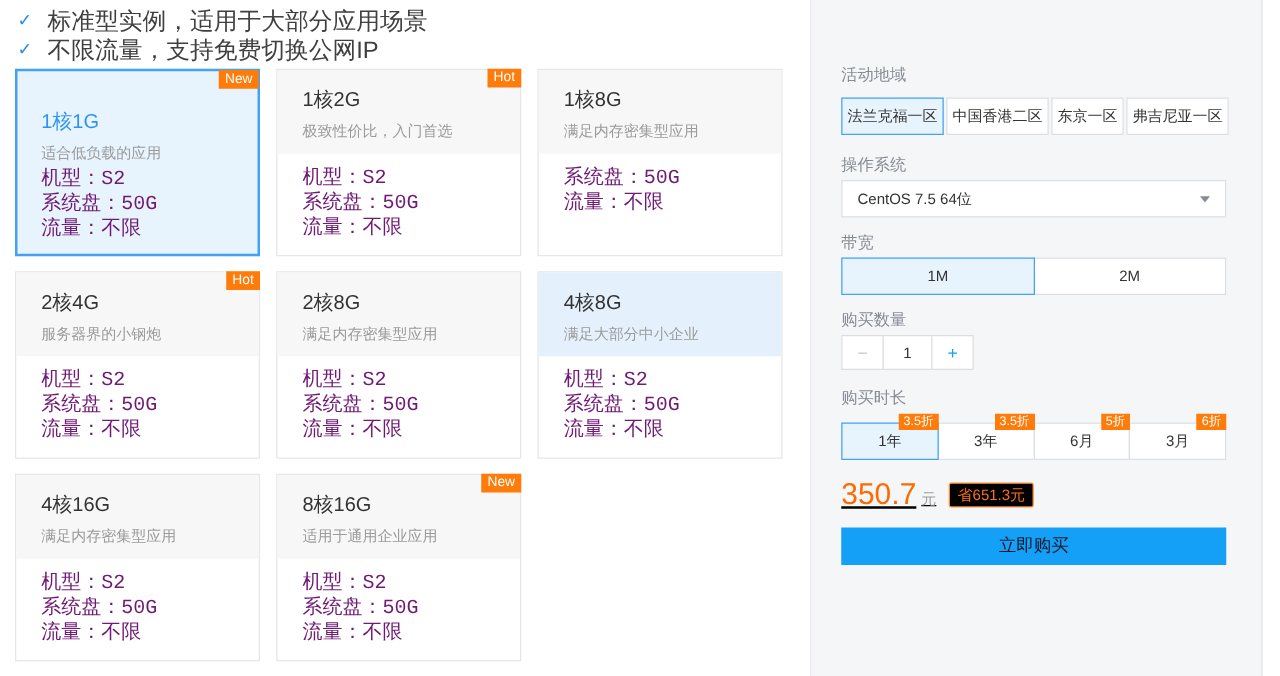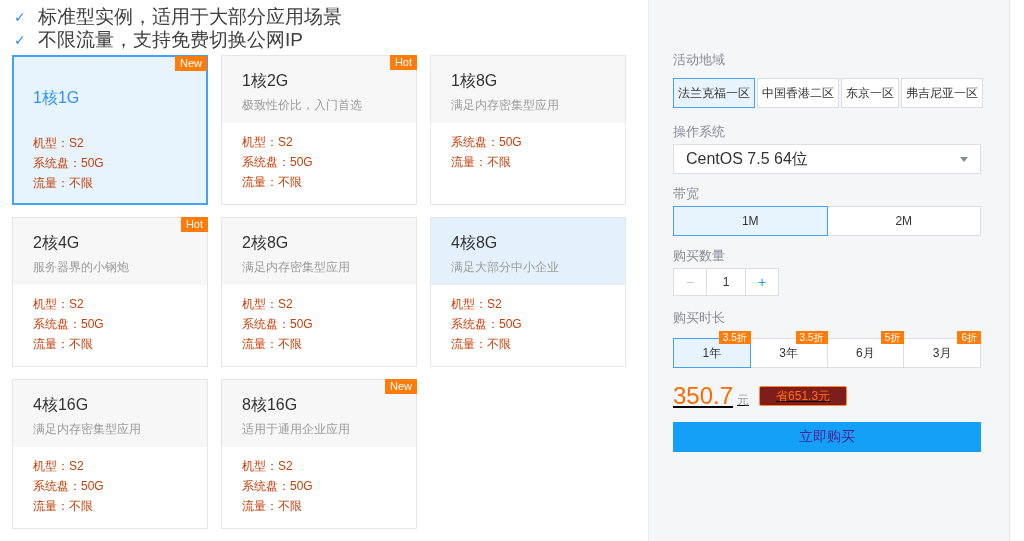--- a/index.html
+++ b/index.html
@@ -14,21 +14,21 @@
   .feature-text { font-size:19px; color:#404040; }
 
   
   .card-grid { position:absolute; left:12px; top:55px;
                display:grid; grid-template-columns:repeat(3,196px);
                grid-auto-rows:150px; gap:12px 13px; }
   .card { position:relative; background:#fff; border:1px solid #e6e6e6; cursor:pointer; }
   .card-header { height:67px; background:#f7f7f7; padding:14px 20px 0 20px; }
   .card-title { font-size:16px; color:#333; line-height:22px; }
   .card-desc  { font-size:12px; color:#9b9b9b; margin-top:5px; }
-  .card-body  { padding:9px 20px 0 20px; font-size:12px; color:#c2410c; }
+  .card-body  { padding:9px 20px 0 20px; font-size:16px; color:#701a75;font-family:Liberation Mono, monospace; }
   .spec-line  { line-height:20px; }
   .card.selected { border:2px solid #41a3f1; background:#e8f4fd; }
   .card.selected .card-header { background:transparent; padding-top:30px; padding-left:19px; }
   .card.selected .card-body { padding-left:19px; }
   .card.selected .card-title { color:#2d93f2; }
   .card.tinted .card-header { background:#e4f1fc; }
   .corner-badge { position:absolute; top:-1px; right:-1px; background:#ff7c0a; color:#fff;
                   font-size:11px; line-height:15px; padding:0 5px; z-index:2; }
 
   
@@ -39,21 +39,21 @@
 
   .region-row { display:flex; gap:2px; margin-top:12px; }
   .region-btn { height:30px; display:flex; align-items:center; justify-content:center;
                 padding:0 4px; background:#fff; border:1px solid #dcdee2;
                 font-size:12px; color:#333; white-space:nowrap; cursor:pointer; }
   .region-btn.selected { border-color:#41a3f1; background:#e8f4fd; }
 
   .os-label { margin-top:18px; }
   .os-select { margin-top:6px; height:30px; background:#fff; border:1px solid #dcdee2;
                display:flex; align-items:center; justify-content:space-between;
-               padding:0 12px; font-size:16px; color:#333; cursor:pointer; }
+               padding:0 12px; font-size:12px; color:#333; cursor:pointer; }
   .caret { width:0; height:0; border-left:4px solid transparent; border-right:4px solid transparent;
            border-top:5px solid #858b94; }
 
   .bw-label { margin-top:14px; }
   .seg-row { display:flex; margin-top:6px; }
   .seg-btn { flex:1; height:30px; display:flex; align-items:center; justify-content:center;
              background:#fff; border:1px solid #dcdee2; font-size:12px; color:#333; cursor:pointer; }
   .seg-btn + .seg-btn { margin-left:-1px; }
   .seg-btn.selected { border-color:#41a3f1; background:#e8f4fd; z-index:1; }
 
@@ -71,25 +71,25 @@
   .dur-btn { position:relative; flex:1; height:30px; display:flex; align-items:center; justify-content:center;
              background:#fff; border:1px solid #dcdee2; font-size:12px; color:#333; cursor:pointer; }
   .dur-btn + .dur-btn { margin-left:-1px; }
   .dur-btn.selected { border-color:#41a3f1; background:#e8f4fd; z-index:2; }
   .discount-badge { position:absolute; top:-8px; right:-1px; background:#ff7c0a; color:#fff;
                     font-size:10px; line-height:13px; padding:0 4px; white-space:nowrap; z-index:3; }
 
   .price-row { display:flex; align-items:baseline; margin-top:14px;text-decoration:underline; }
   .price-amount { font-size:24px; color:#ff6a00; }
   .price-unit { font-size:12px; color:#9aa0a6; margin-left:4px; }
-  .savings-chip { margin-left:10px; align-self:center; background:#7f1d1d; border:1px solid #ff8a33;
-                  color:#ff7010; font-size:12px; line-height:18px; padding:0 16px; border-radius:2px; }
+  .savings-chip { margin-left:10px; align-self:center; background:#000000; border:1px solid #ff8a33;
+                  color:#ff7010; font-size:12px; line-height:18px; padding:0 6px; border-radius:2px; }
 
   .buy-btn { margin-top:12px; width:100%; height:30px; background:#14a0f6; border:none;
-             color:#4c1d95; font-size:14px; display:flex; align-items:center; justify-content:center;
+             color:#0f172a; font-size:14px; display:flex; align-items:center; justify-content:center;
              cursor:pointer; font-family:inherit; }
 </style>
 </head>
 <body>
 
 <div class="stage">
 
   <div class="features">
     <div class="feature-row">
       <span class="check-icon">✓</span>
@@ -100,20 +100,21 @@
       <span class="feature-text">不限流量，支持免费切换公网IP</span>
     </div>
   </div>
 
   <div class="card-grid">
 
     <div class="card selected">
       <span class="corner-badge hide-if-empty">New</span>
       <div class="card-header">
         <div class="card-title">1核1G</div>
+        <div class="card-desc">适合低负载的应用</div>
       </div>
       <div class="card-body">
         <div class="spec-line"><span>机型：</span><span>S2</span></div>
         <div class="spec-line"><span>系统盘：</span><span>50G</span></div>
         <div class="spec-line"><span>流量：</span><span>不限</span></div>
       </div>
     </div>
 
     <div class="card">
       <span class="corner-badge hide-if-empty">Hot</span>

